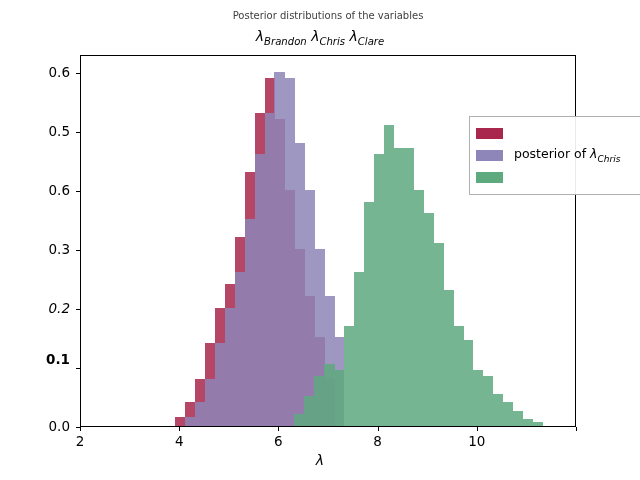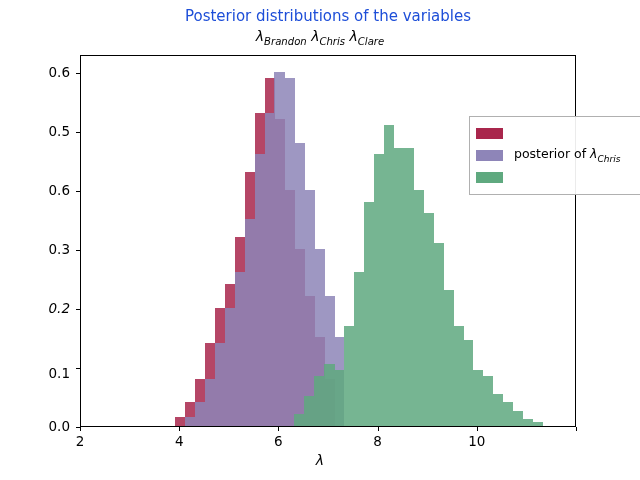--- a/index.html
+++ b/index.html
@@ -8,21 +8,21 @@
     font-family:"DejaVu Sans", sans-serif;
     overflow:hidden;
   }
   #figure{position:relative;width:640px;height:480px;}
 
   
   .title-block{
     position:absolute;left:0;top:6px;width:640px;text-align:center;
     pointer-events:none;
   }
-  .title-main{font-size:15px;color:#1d4ed8;line-height:20px;margin-left:16px;}
+  .title-main{font-size:10px;color:#404040;line-height:20px;margin-left:16px;}
   .title-sub{font-size:14px;color:#000;line-height:20px;}
   .sub i{font-style:italic;}
   sub.small{font-size:0.72em;font-style:italic;}
 
   
   #plot{
     position:absolute;left:80px;top:55px;width:496px;height:372px;
     border:1.1px solid #000;box-sizing:border-box;background:#fff;
   }
   #bars{position:absolute;left:0;top:0;width:100%;height:100%;overflow:hidden;}
@@ -155,21 +155,21 @@
       <div class="tlab-x" style="left: 278.4px;">6</div>
       <div class="tick-x" style="left: 377.6px;"></div>
       <div class="tlab-x" style="left: 377.6px;">8</div>
       <div class="tick-x" style="left: 476.8px;"></div>
       <div class="tlab-x" style="left: 476.8px;">10</div>
       <div class="tick-x" style="left: 576px;"></div>
       <div class="tlab-x" style="left: 588px; margin-top: 45px;">12</div>
       <div class="tick-y" style="top: 427px;"></div>
       <div class="tlab-y" style="top: 427px;">0.0</div>
       <div class="tick-y" style="top: 367.952px;"></div>
-      <div class="tlab-y" style="top: 374px;">0.1</div>
+      <div class="tlab-y" style="top: 360px; font-weight: bold;">0.1</div>
       <div class="tick-y" style="top: 308.905px;"></div>
       <div class="tlab-y" style="top: 308.905px; font-style: italic;">0.2</div>
       <div class="tick-y" style="top: 249.857px;"></div>
       <div class="tlab-y" style="top: 249.857px;">0.3</div>
       <div class="tick-y" style="top: 190.81px;"></div>
       <div class="tlab-y" style="top: 190.81px;">0.6</div>
       <div class="tick-y" style="top: 131.762px;"></div>
       <div class="tlab-y" style="top: 131.762px;">0.5</div>
       <div class="tick-y" style="top: 72.7143px;"></div>
       <div class="tlab-y" style="top: 72.7143px;">0.6</div>

